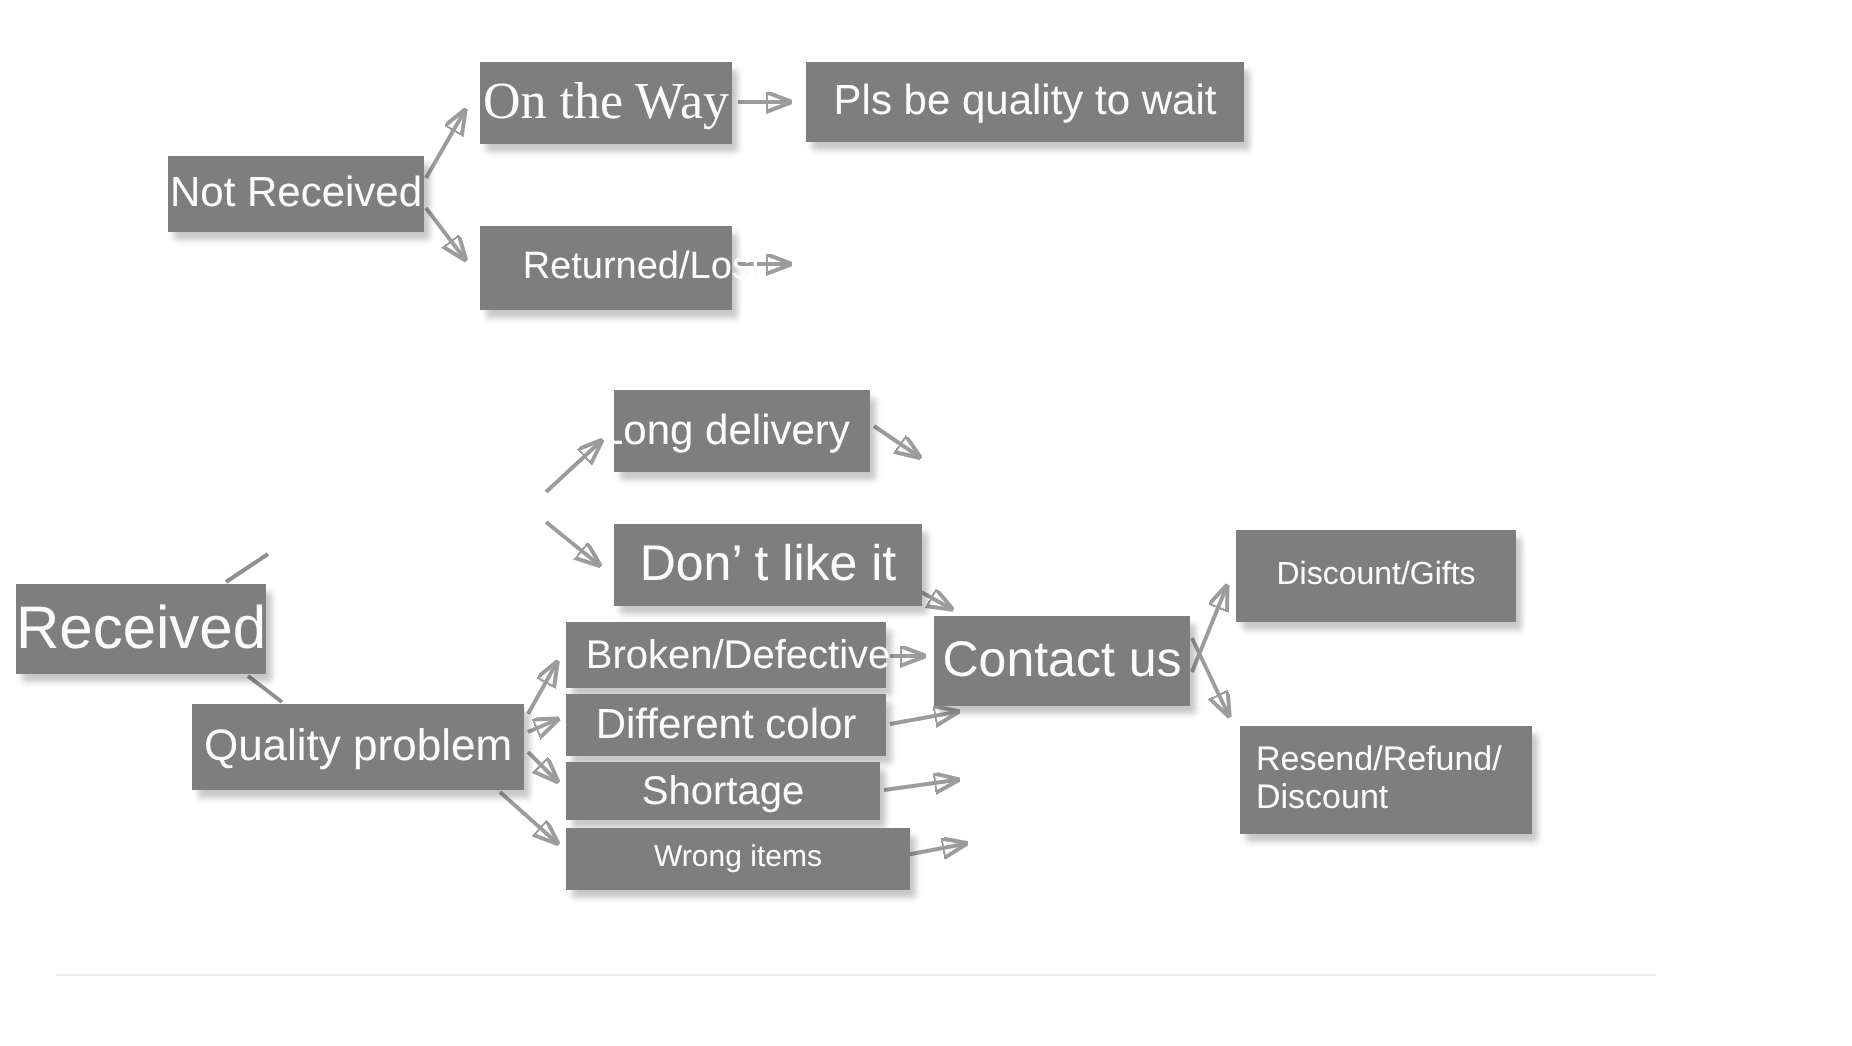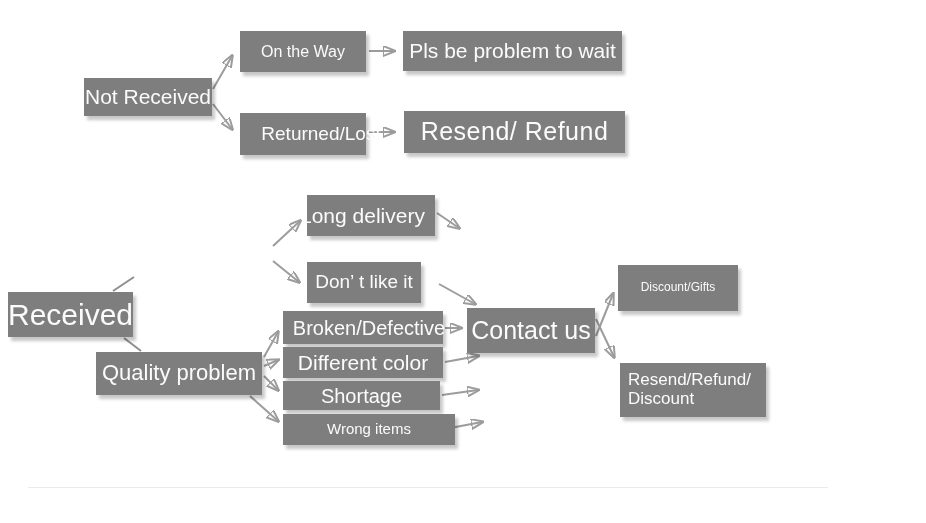--- a/index.html
+++ b/index.html
@@ -23,37 +23,37 @@
     color:var(--text);
     display:flex;align-items:center;justify-content:center;
     box-shadow:3px 4px 3px rgba(0,0,0,0.22);
     box-sizing:border-box;
     white-space:pre-line;
     text-align:center;
     line-height:1.1;
   }
   
   .n-not-received   {left:84px;  top:78px;  width:128px; height:38px; font-size:21px;}
-  .n-on-the-way     {left:240px; top:31px;  width:126px; height:41px; font-size:16px;}
+  .n-on-the-way     {left:240px; top:31px;  width:126px; height:41px; font-size:26px;font-family:Liberation Serif, serif;}
   .n-pls-patient    {left:403px; top:31px;  width:219px; height:40px; font-size:21px;}
   .n-returned-lost  {left:240px; top:113px; width:126px; height:42px; font-size:19px;padding-left:36px;}
   .n-resend-refund  {left:404px; top:111px; width:221px; height:42px; font-size:25px; letter-spacing:0.5px;}
   
   .n-received       {left:8px;   top:292px; width:125px; height:45px; font-size:30px;}
   .n-not-quality    {left:96px;  top:233px; width:176px; height:43px; font-size:21px;}
   .n-quality        {left:96px;  top:352px; width:166px; height:43px; font-size:22px;}
   .n-long-delivery  {left:307px; top:195px; width:128px; height:41px; font-size:21px; justify-content:flex-start; overflow:hidden;}
   .n-long-delivery span{margin-left:-7px; white-space:nowrap;}
-  .n-dont-like      {left:307px; top:262px; width:114px; height:41px; font-size:19px;}
+  .n-dont-like      {left:307px; top:262px; width:154px; height:41px; font-size:25px;}
   .n-broken         {left:283px; top:311px; width:160px; height:33px; font-size:20px;padding-left:12px;}
   .n-diff-color     {left:283px; top:347px; width:160px; height:31px; font-size:21px;}
   .n-shortage       {left:283px; top:381px; width:157px; height:29px; font-size:20px;}
   .n-wrong-items    {left:283px; top:414px; width:172px; height:31px; font-size:15px;}
   .n-contact-us     {left:467px; top:308px; width:128px; height:45px; font-size:25px;}
-  .n-discount-gifts {left:618px; top:265px; width:120px; height:46px; font-size:12px;}
+  .n-discount-gifts {left:618px; top:265px; width:140px; height:46px; font-size:16px;}
   .n-rr-discount    {left:620px; top:339px; width:146px; height:54px; font-size:17px; justify-content:flex-start; text-align:left; padding-left:8px;margin-top:24px;}
   .scan-line{position:absolute;left:28px;top:487px;width:800px;height:1px;background:#eaeaea;}
   .edges path{stroke:var(--arrow);stroke-width:2;fill:none;}
   .edges path.plain{stroke:#8f8f8f;}
 </style>
 </head>
 <body>
 
 <div class="stage">
 
@@ -91,27 +91,24 @@
     <path d="M596,319 L614,357" marker-end="url(#ah)"></path>
   </svg>
 
   <div class="node n-not-received">
     <span>Not Received</span>
   </div>
   <div class="node n-on-the-way">
     <span>On the Way</span>
   </div>
   <div class="node n-pls-patient">
-    <span>Pls be problem to wait</span>
+    <span>Pls be quality to wait</span>
   </div>
   <div class="node n-returned-lost">
     <span>Returned/Lost</span>
-  </div>
-  <div class="node n-resend-refund">
-    <span>Resend/ Refund</span>
   </div>
 
   <div class="node n-received">
     <span>Received</span>
   </div>
   <div class="node n-quality">
     <span>Quality problem</span>
   </div>
   <div class="node n-long-delivery">
     <span>Long delivery</span>

